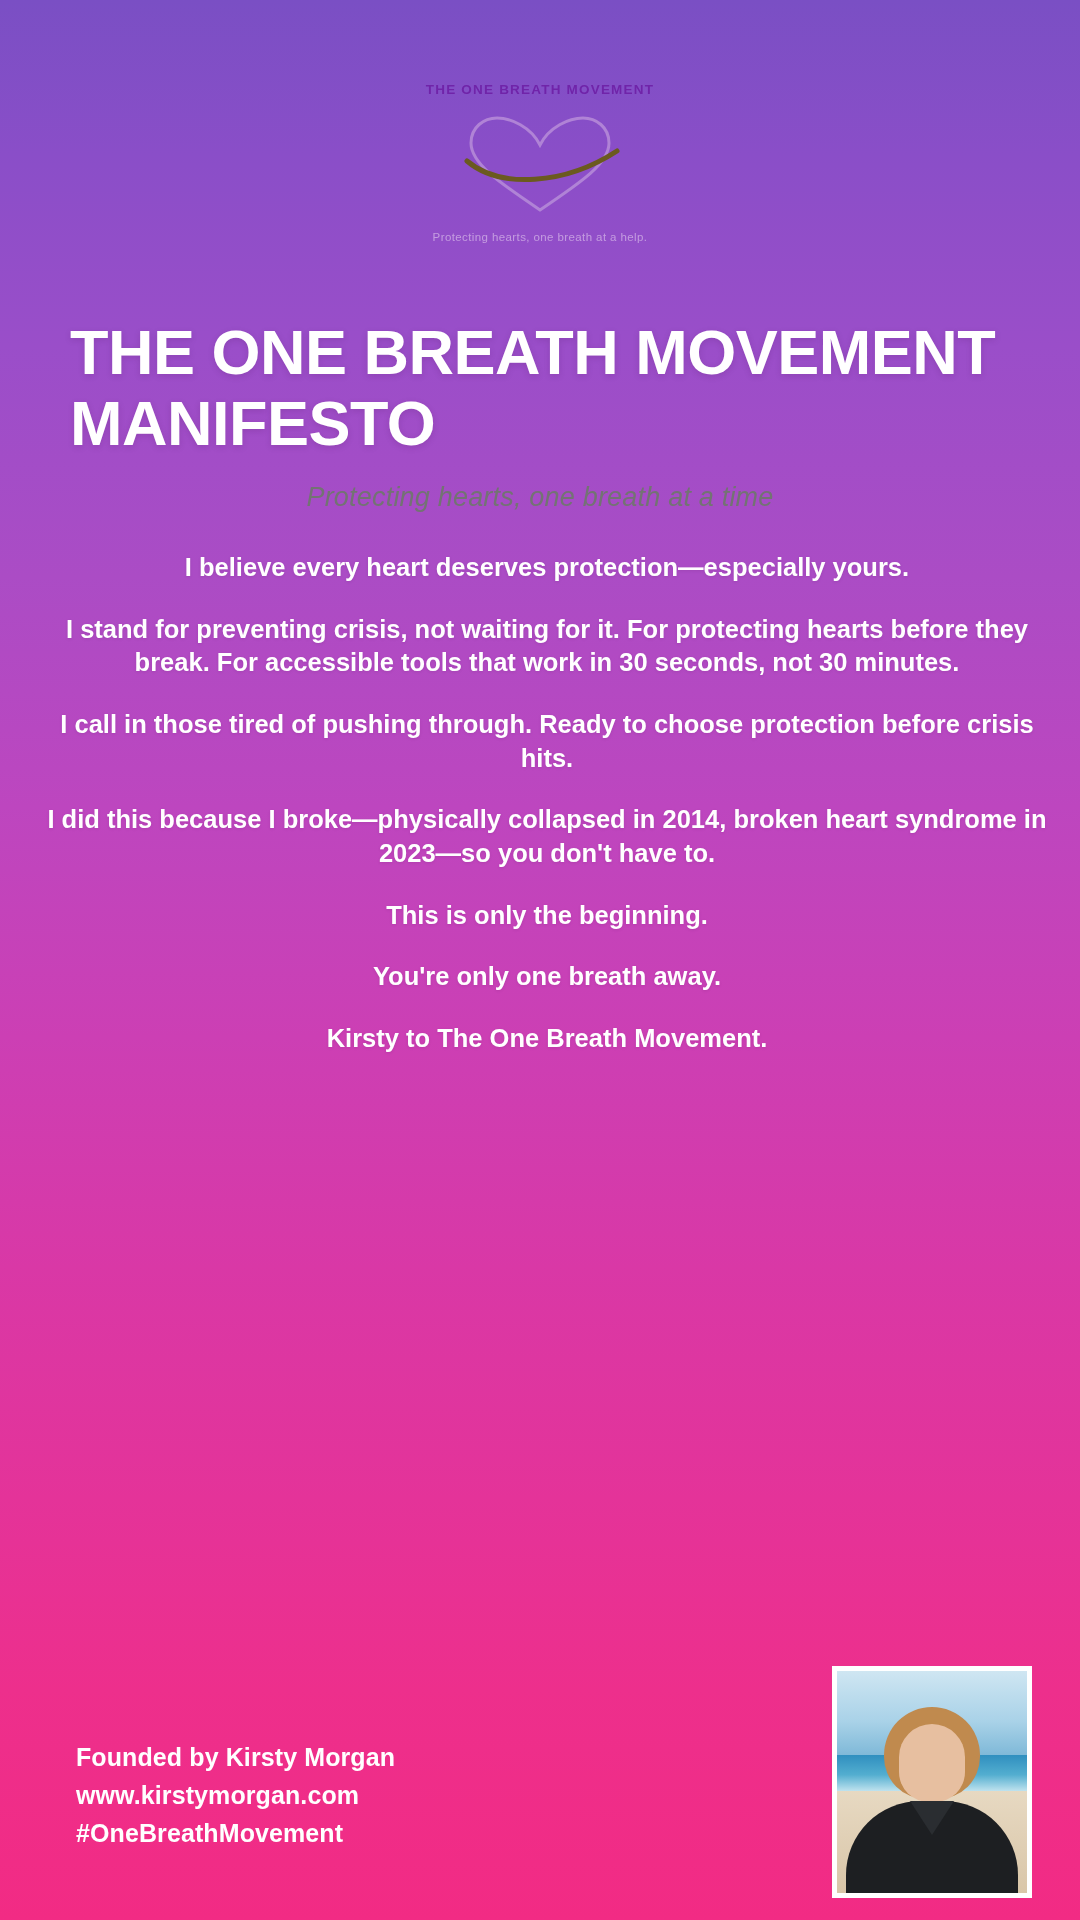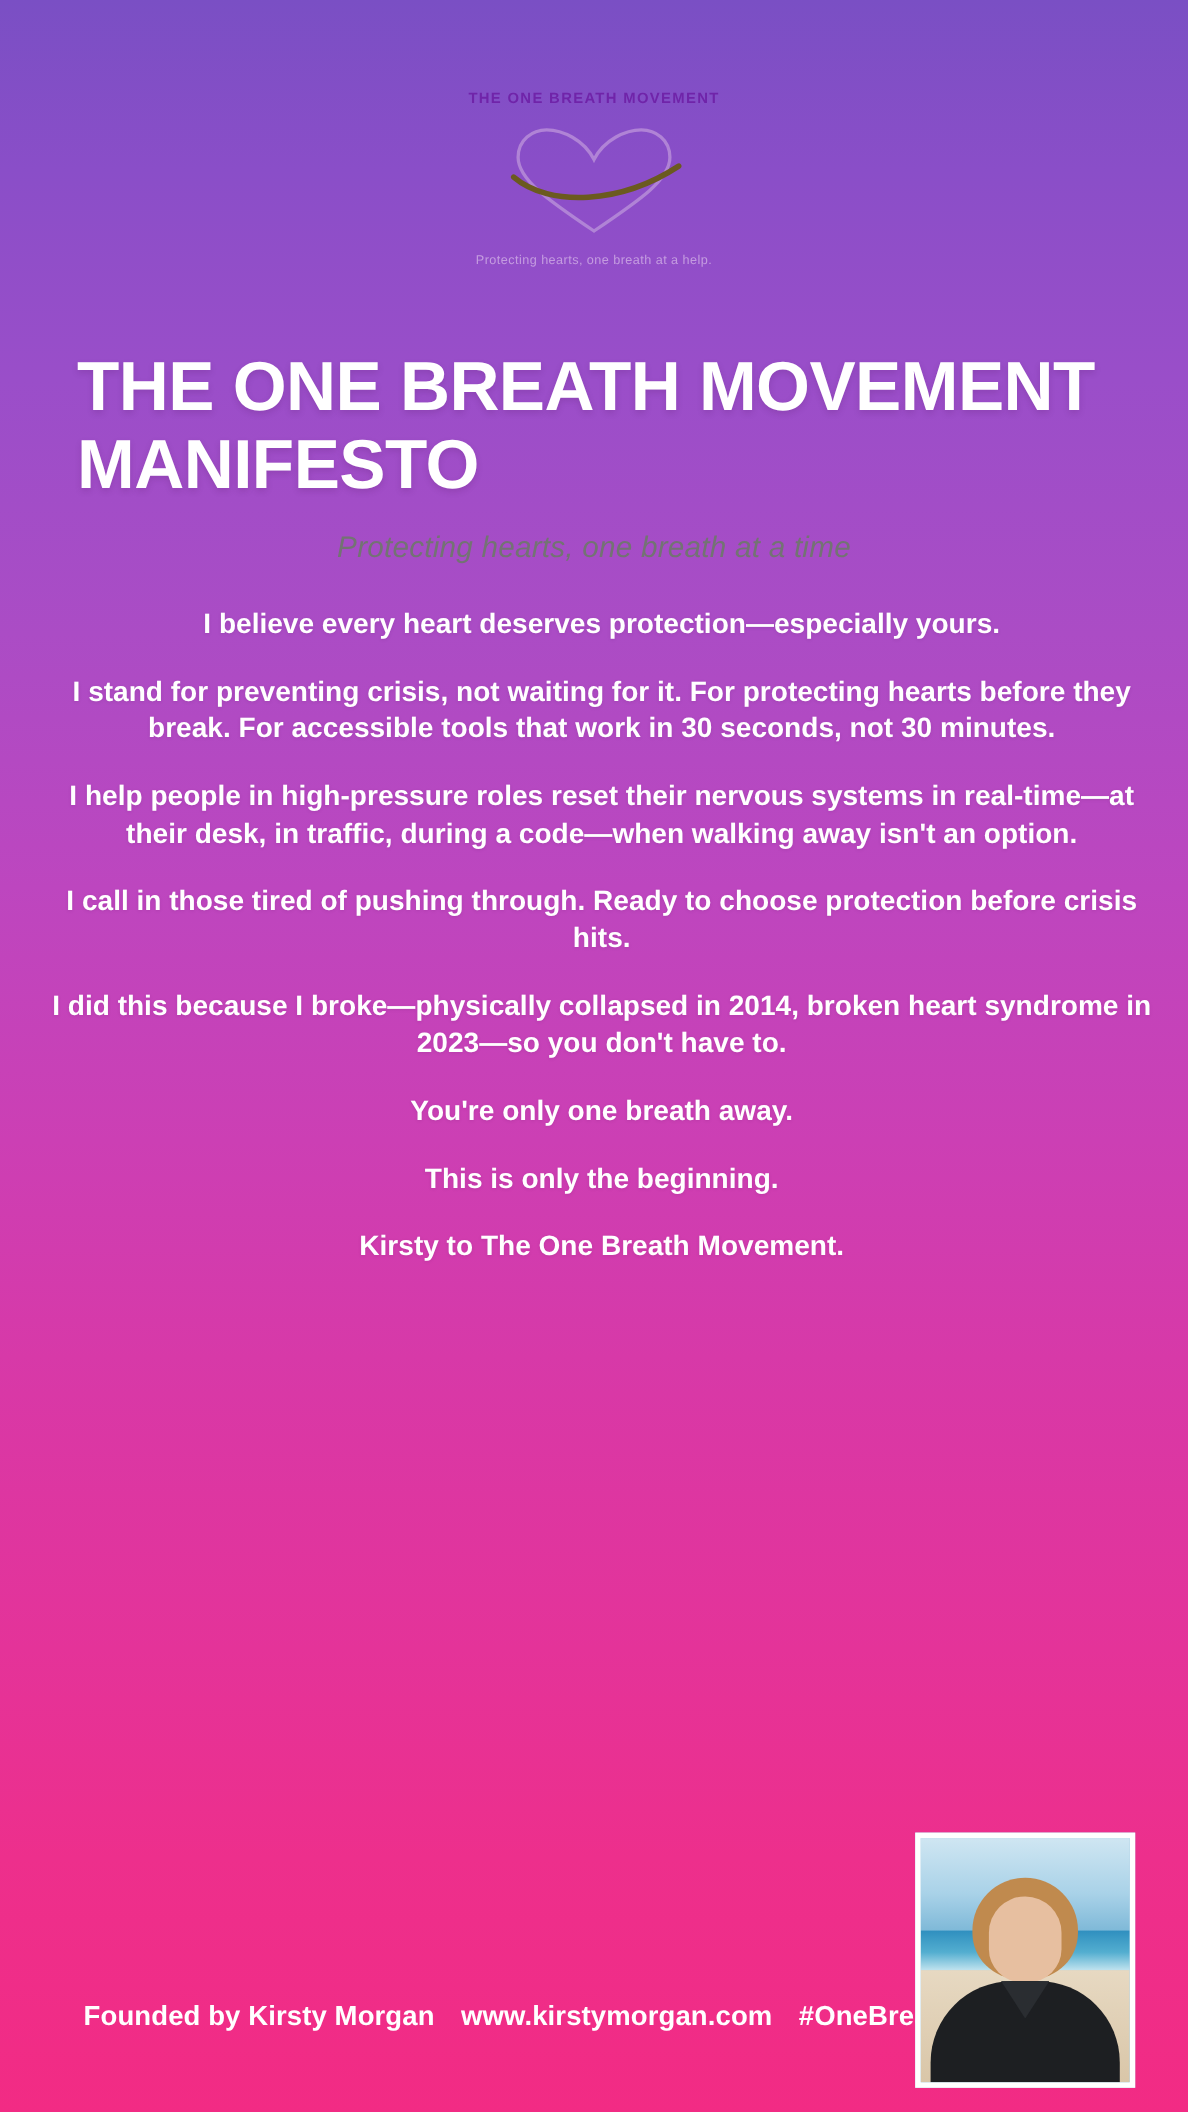--- a/index.html
+++ b/index.html
@@ -115,22 +115,22 @@
   .para.short {
     margin-bottom: 28px;
   }
 
   
   .footer {
     position: absolute;
     left: 76px;
     bottom: 72px;
     display: flex;
-    flex-direction: row;
-    gap: 24px;
+    flex-direction: column;
+    gap: 9px;
   }
 
   .footer-line {
     font-size: 25px;
     font-weight: 700;
     letter-spacing: 0.1px;
   }
 
   
   .portrait {
@@ -219,25 +219,24 @@
 
     <div class="logo-tag">Protecting hearts, one breath at a help.</div>
   </div>
 
   <h1 class="title">THE ONE BREATH MOVEMENT MANIFESTO</h1>
   <div class="subtitle">Protecting hearts, one breath at a time</div>
 
   <div class="body-copy">
     <p class="para">I believe every heart deserves protection—especially yours.</p>
     <p class="para">I stand for preventing crisis, not waiting for it. For protecting hearts before they break. For accessible tools that work in 30 seconds, not 30 minutes.</p>
-    <p class="para">I help people in high-pressure roles reset their nervous systems in real-time—at their desk, in traffic, during a code—when walking away isn't an option.</p>
     <p class="para">I call in those tired of pushing through. Ready to choose protection before crisis hits.</p>
     <p class="para">I did this because I broke—physically collapsed in 2014, broken heart syndrome in 2023—so you don't have to.</p>
+    <p class="para short">This is only the beginning.</p>
     <p class="para short">You're only one breath away.</p>
-    <p class="para short">This is only the beginning.</p>
     <p class="para short">Kirsty to The One Breath Movement.</p>
   </div>
 
   <div class="footer">
     <div class="footer-line">Founded by Kirsty Morgan</div>
     <div class="footer-line">www.kirstymorgan.com</div>
     <div class="footer-line">#OneBreathMovement</div>
   </div>
 
   <div class="portrait">

